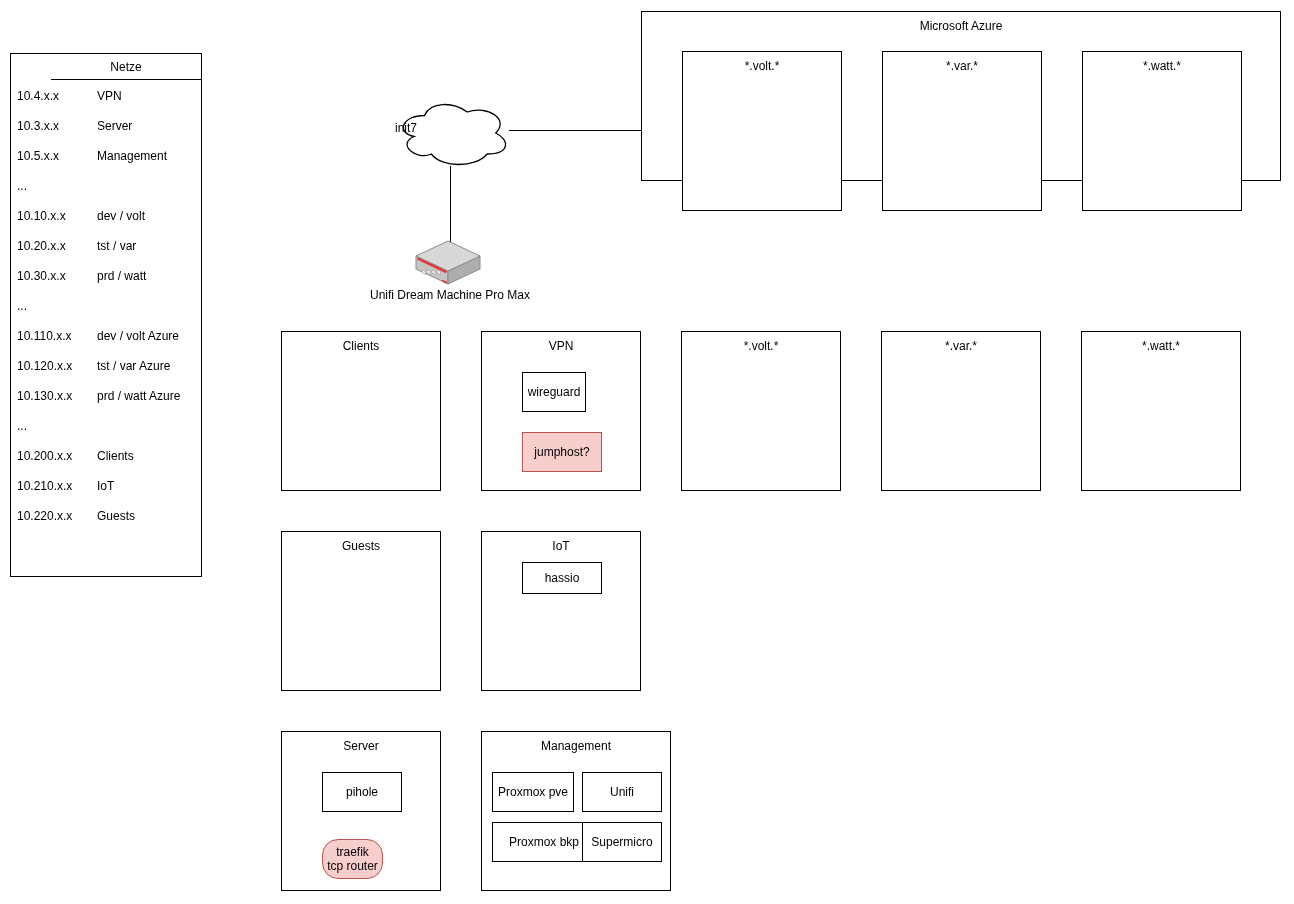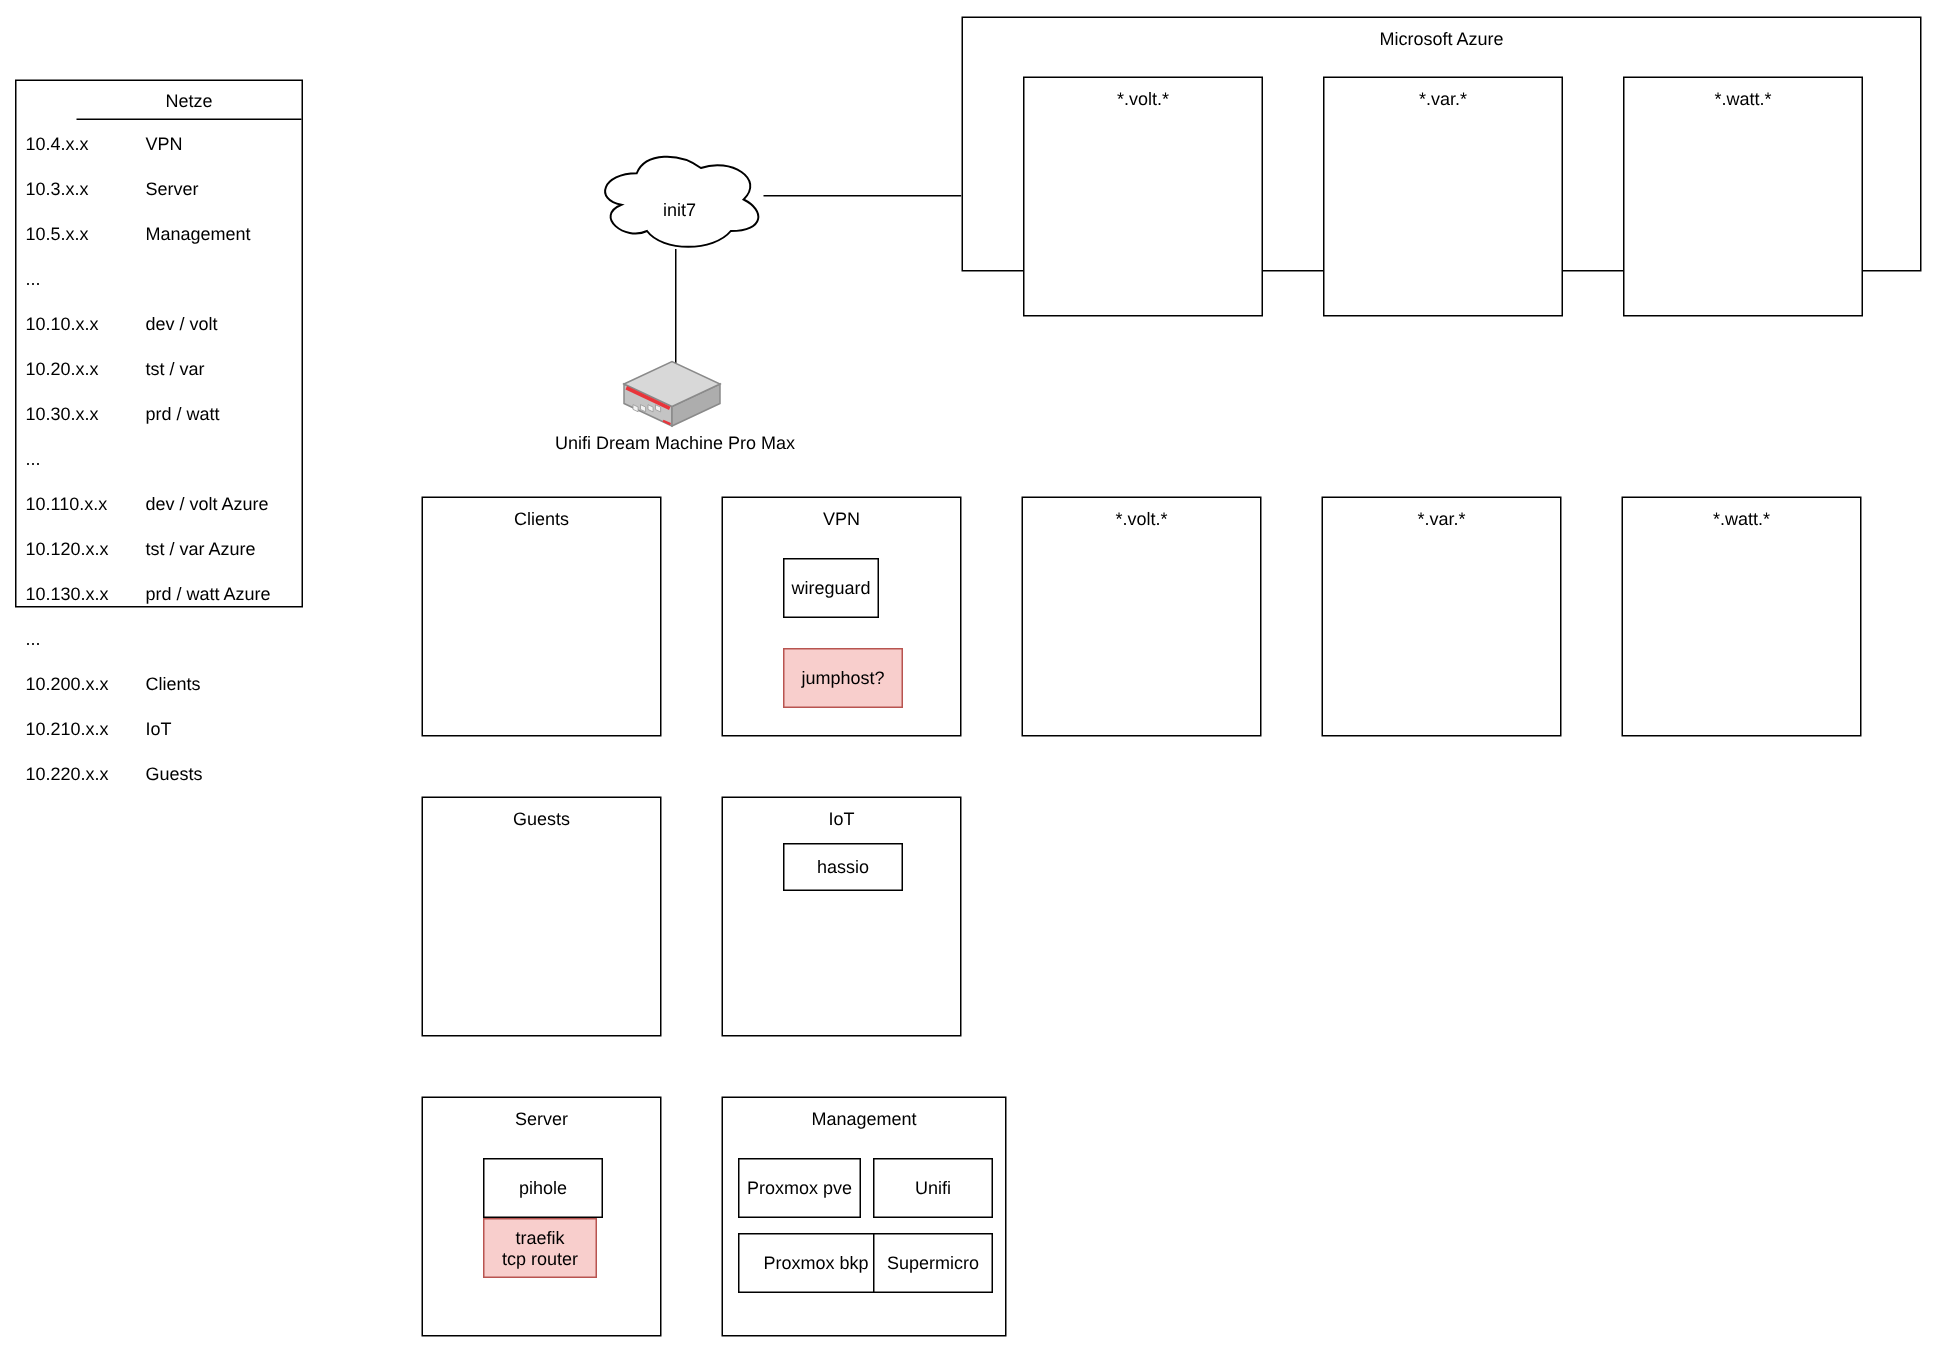--- a/index.html
+++ b/index.html
@@ -14,21 +14,21 @@
     width: 1294px;
     height: 904px;
     background: #ffffff;
     overflow: hidden;
   }
 
   
   .netze {
     position: absolute;
     left: 10px; top: 53px;
-    width: 192px; height: 352px;
+    width: 192px; height: 524px;
     border: 1px solid #000;
     background: #fff;
     padding-left: 40px;
   }
   .netze-header {
     height: 26px;
     border-bottom: 1px solid #000;
     display: flex; align-items: center; justify-content: center;
   }
   .netze-rows { position: absolute; top: 27px; left: 0; right: 0; bottom: 0; }
@@ -65,22 +65,22 @@
     border-color: #b85450;
   }
 
   
   .edge-h { position: absolute; height: 0; border-top: 1px solid #000; }
   .edge-v { position: absolute; width: 0; border-left: 1px solid #000; }
 
   
   .cloud-wrap { position: absolute; left: 395px; top: 97px; width: 116px; height: 72px; }
   .cloud-label {
-    position: absolute; left: 395px; top: 133px; width: 116px;
-    text-align: center; line-height: 14px;
+    position: absolute; left: 395px; top: 121px; width: 116px;
+    line-height: 14px;
   }
   .router-wrap { position: absolute; left: 414px; top: 239px; width: 68px; height: 46px; }
   .router-label {
     position: absolute; left: 330px; top: 288px; width: 240px;
     text-align: center; line-height: 14px;
   }
 </style>
 </head>
 <body>
 
@@ -211,21 +211,21 @@
   </div>
 
   <div class="box" style="left:481px; top:531px; width:160px; height:160px;">
     <div class="box-title">IoT</div>
     <div class="item" style="left:40px; top:30px; width:80px; height:32px;">hassio</div>
   </div>
 
   <div class="box" style="left:281px; top:731px; width:160px; height:160px;">
     <div class="box-title">Server</div>
     <div class="item" style="left:40px; top:40px; width:80px; height:40px;">pihole</div>
-    <div class="item red" style="left:40px; top:80px; width:76px; height:40px;">traefik
+    <div class="item red" style="left:40px; top:107px; width:61px; height:40px;border-radius:16px;">traefik
 tcp router</div>
   </div>
 
   <div class="box" style="left:481px; top:731px; width:190px; height:160px;">
     <div class="box-title">Management</div>
     <div class="item" style="left:10px; top:40px; width:82px; height:40px;">Proxmox pve</div>
     <div class="item" style="left:100px; top:40px; width:80px; height:40px;">Unifi</div>
     <div class="item" style="left:10px; top:90px; width:104px; height:40px;">Proxmox bkp</div>
     <div class="item" style="left:100px; top:90px; width:80px; height:40px;">Supermicro</div>
   </div>

